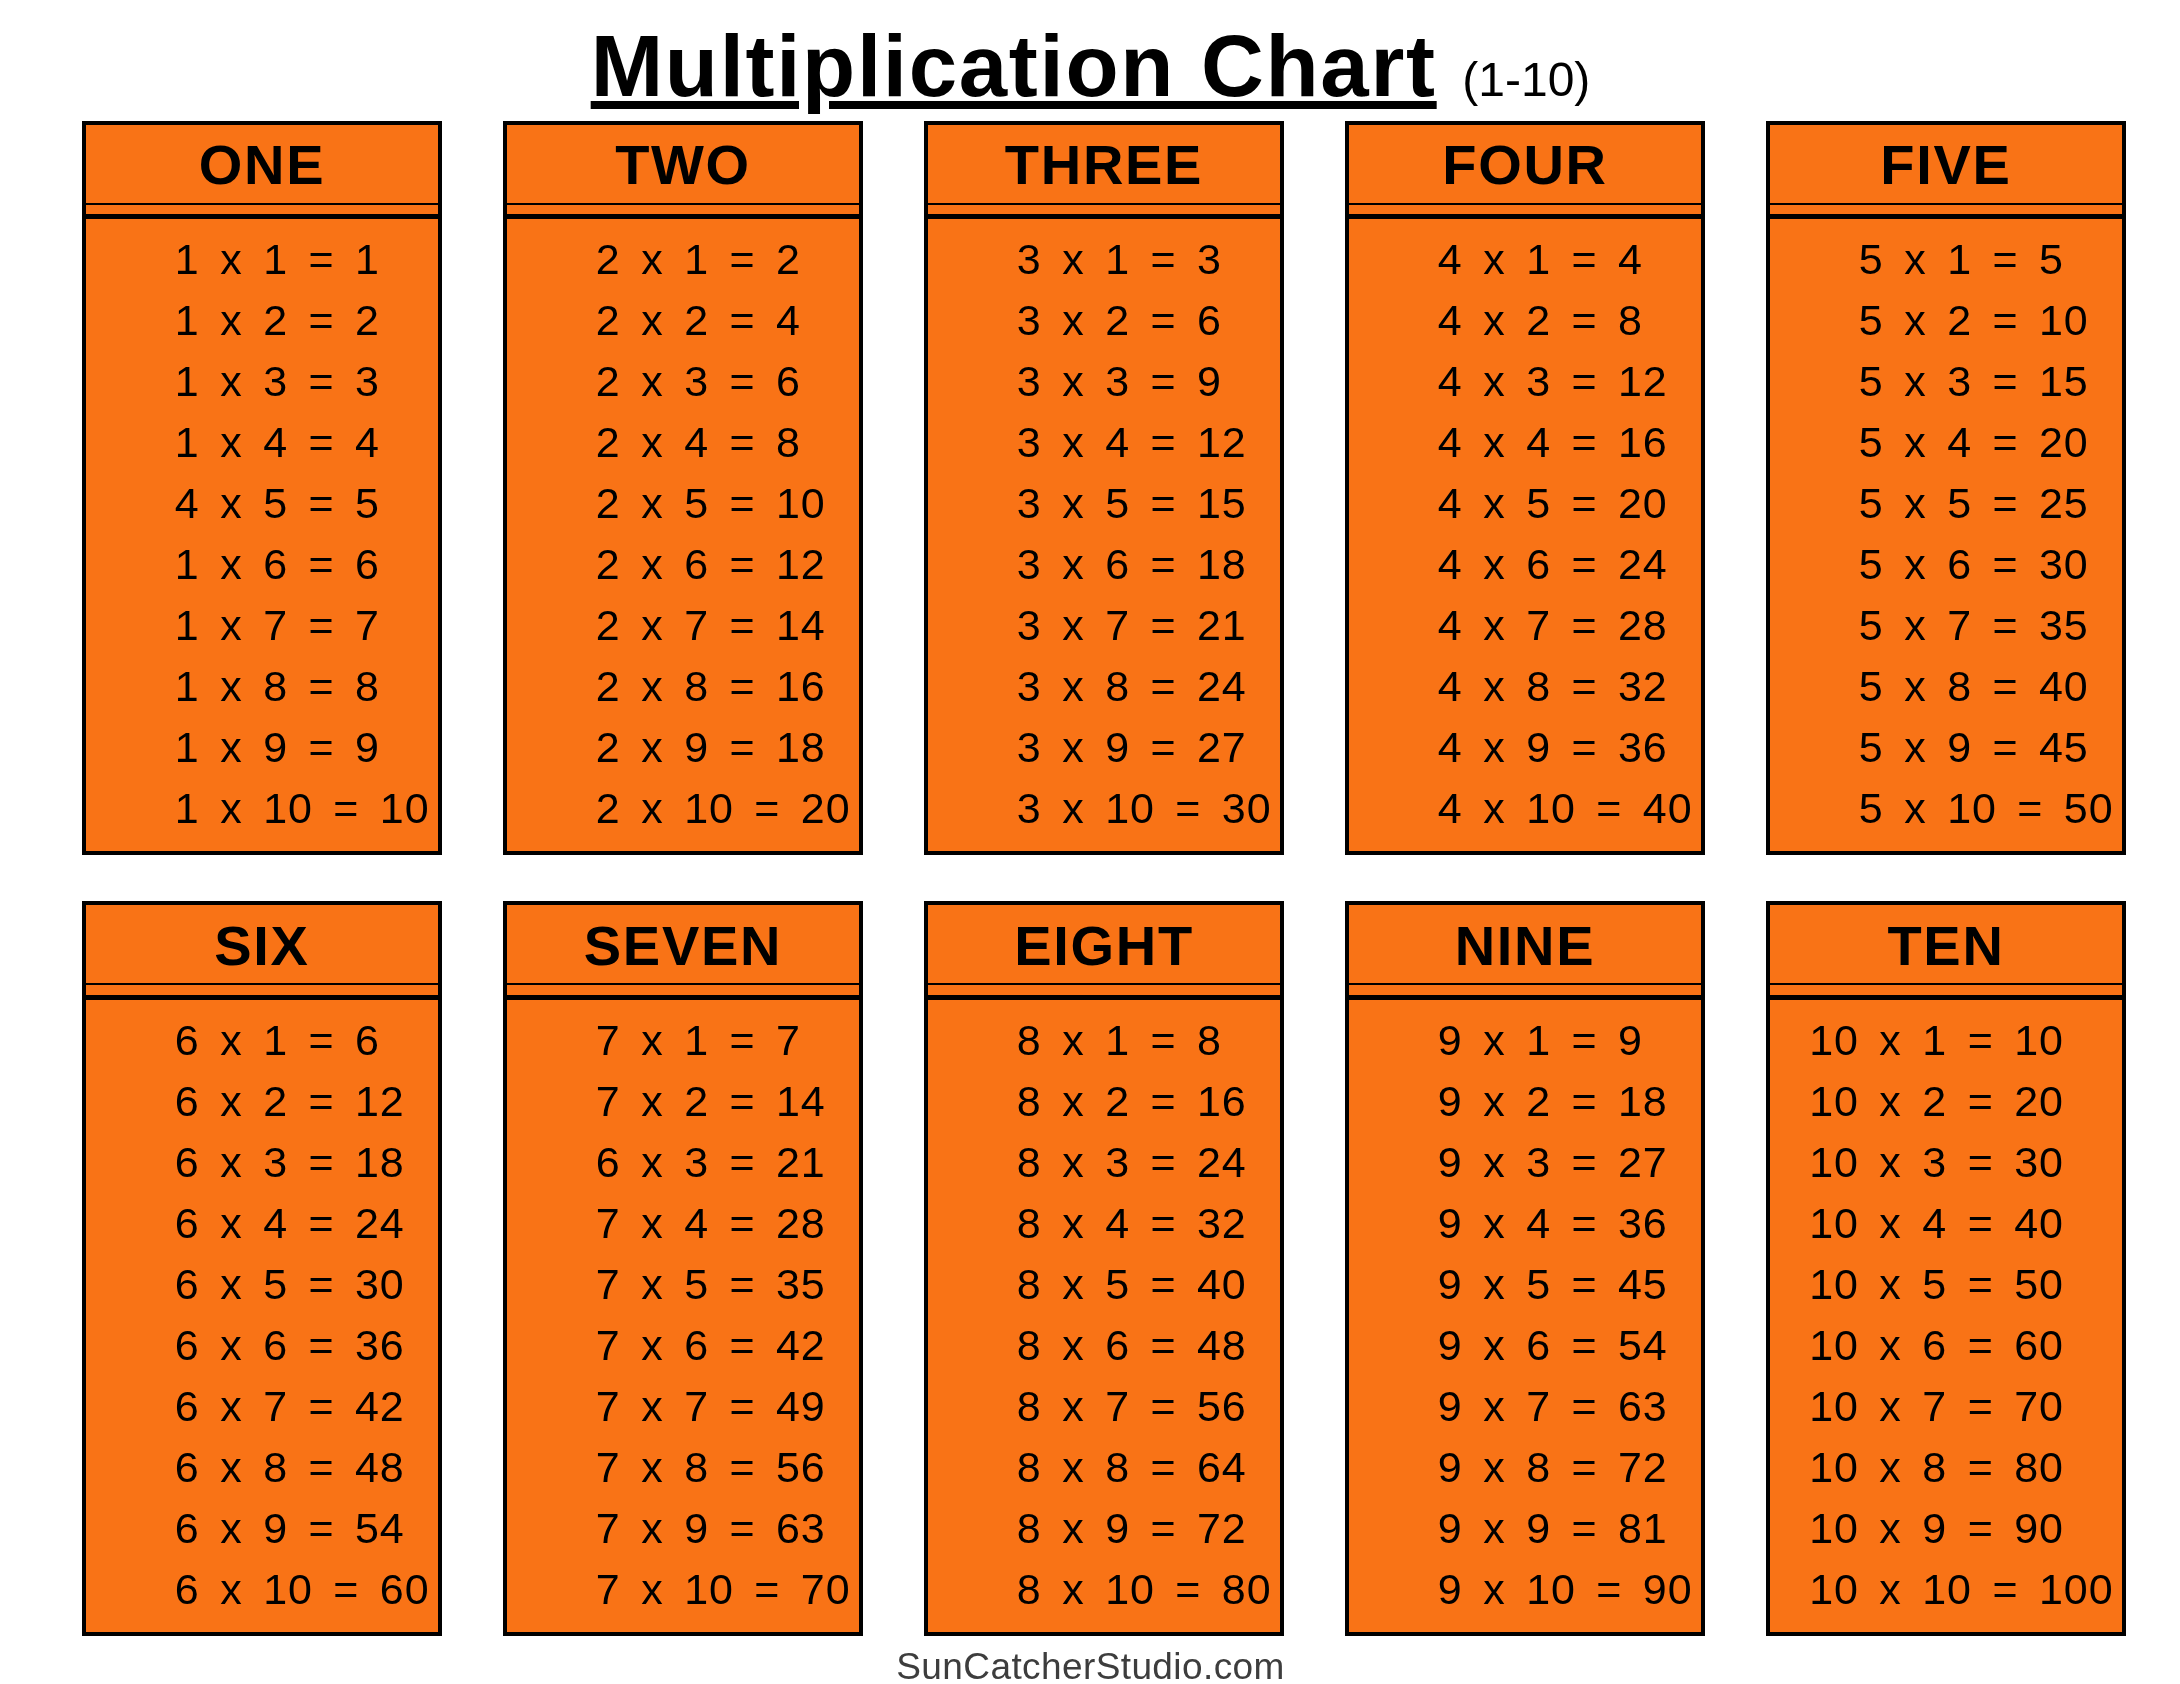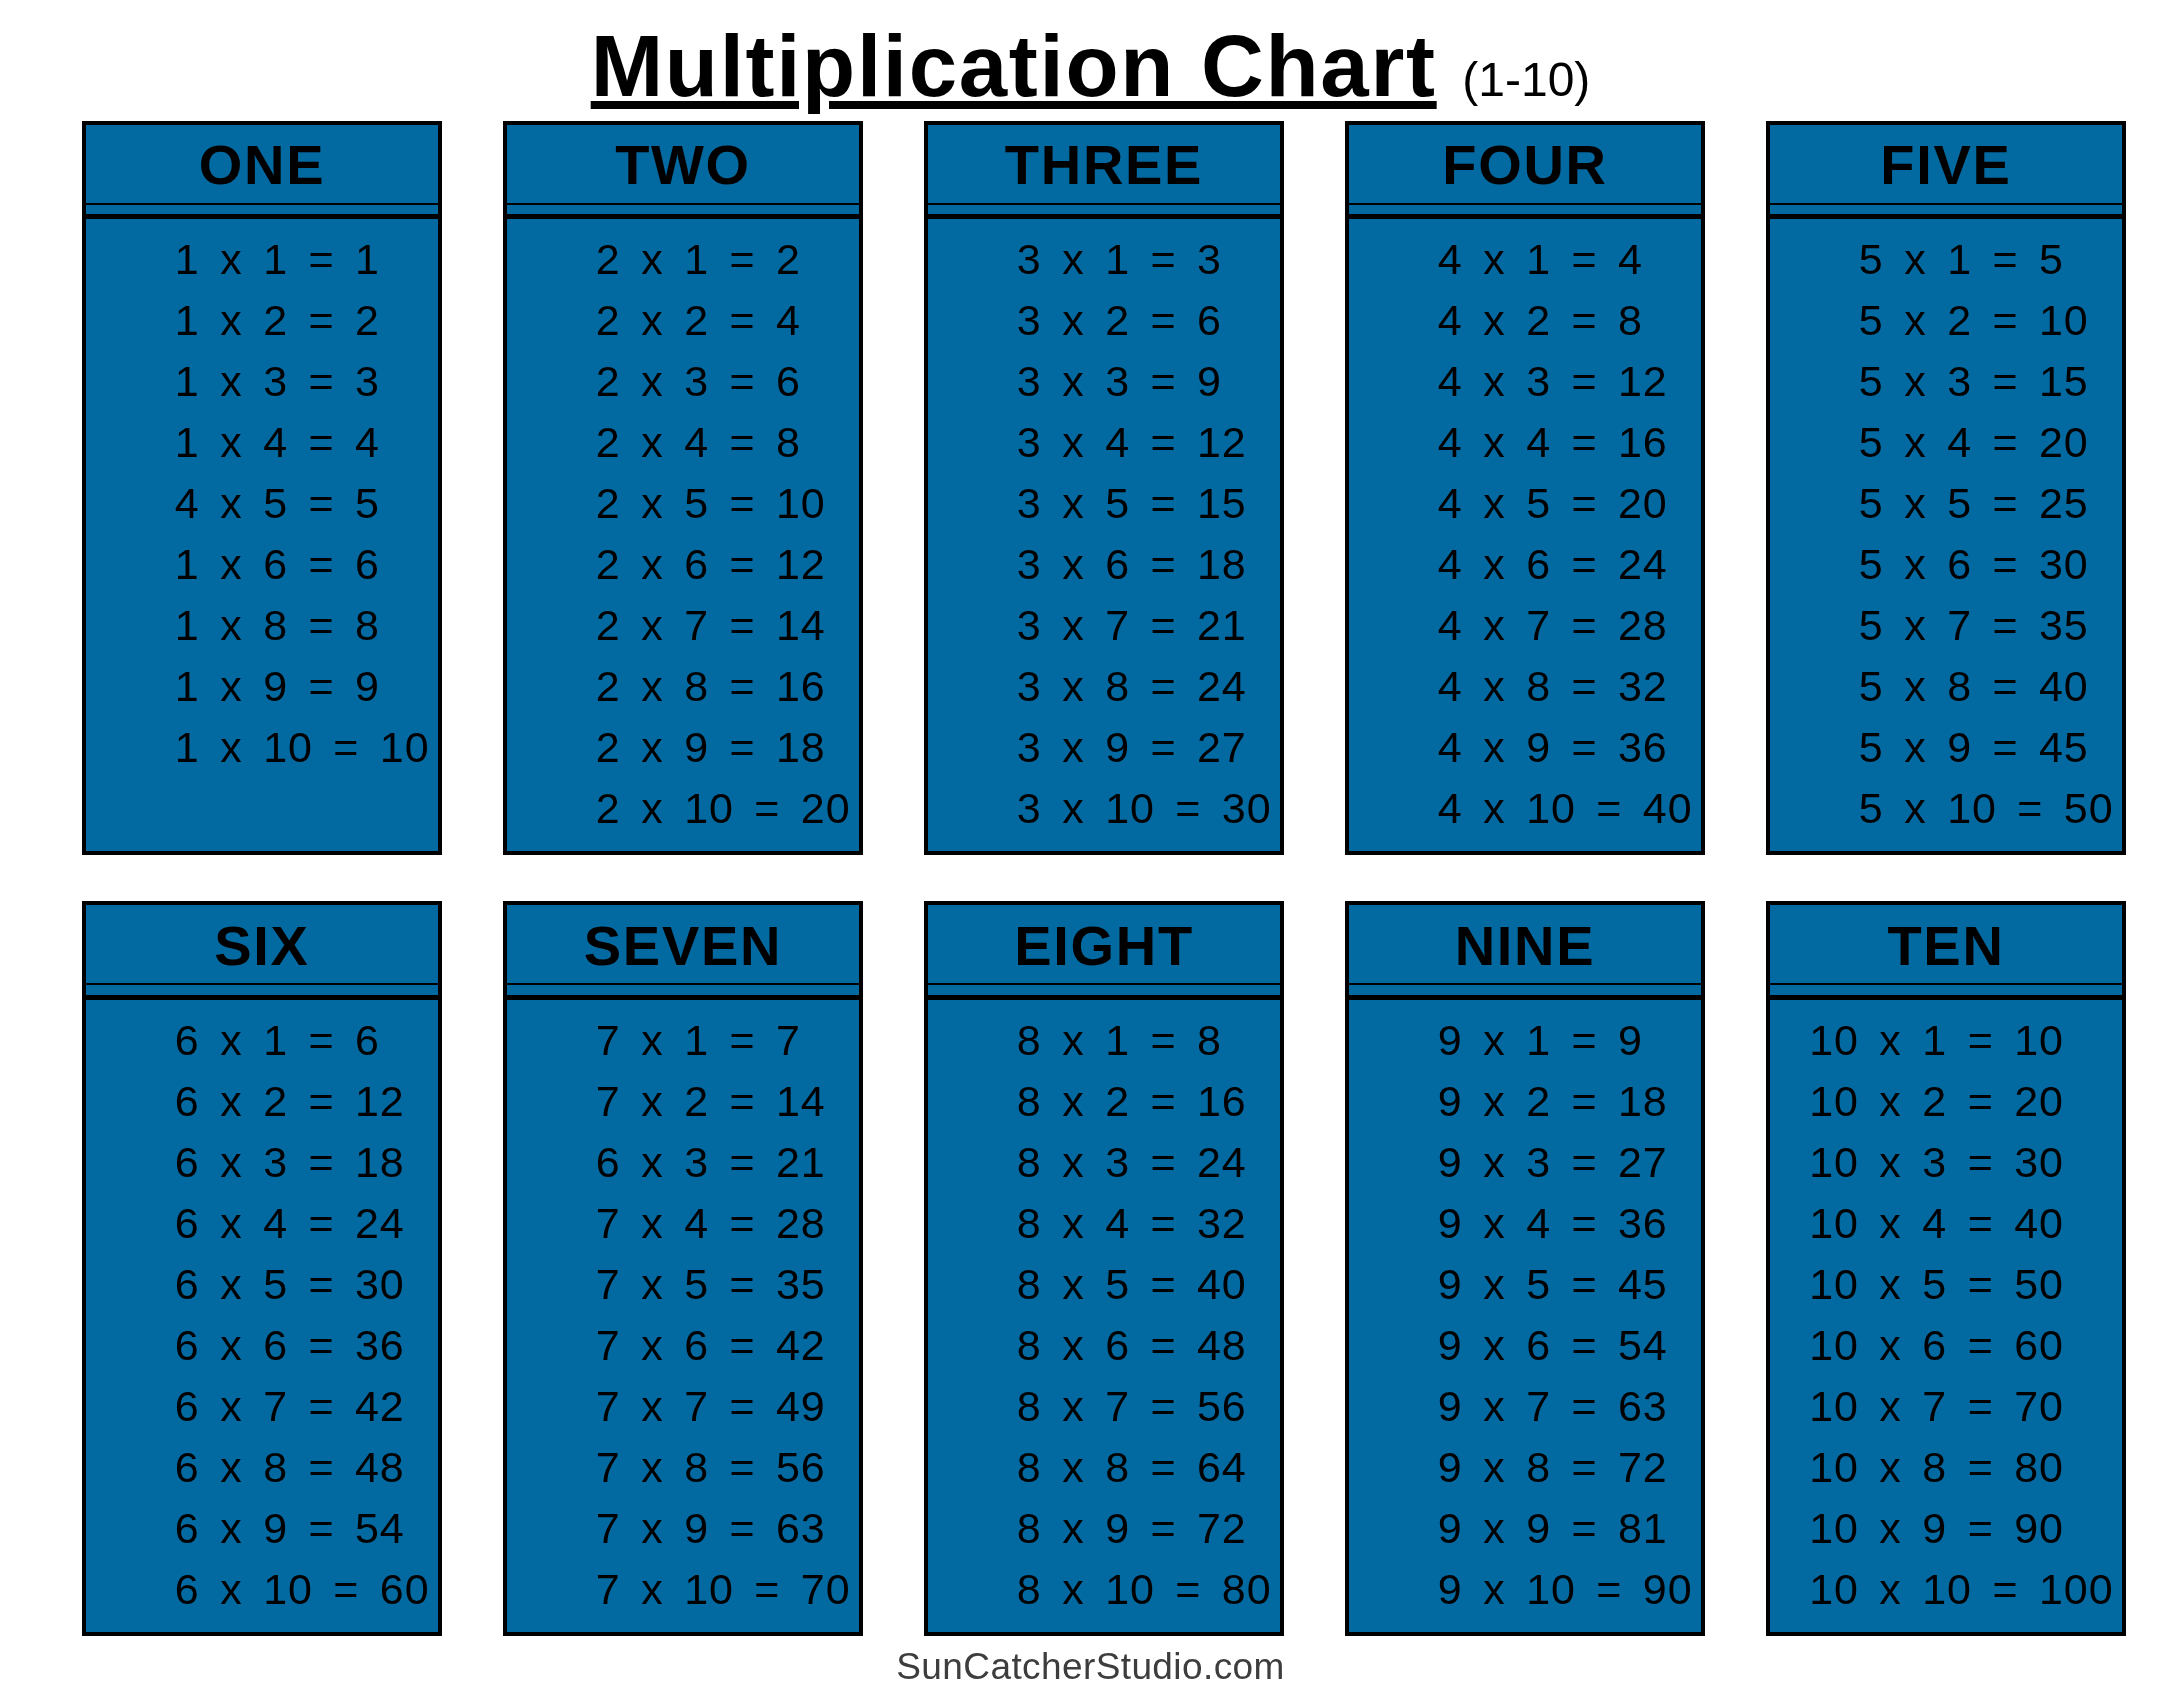--- a/index.html
+++ b/index.html
@@ -39,21 +39,21 @@
   .grid {
     display: grid;
     grid-template-columns: repeat(5, 1fr);
     column-gap: 34px;
     row-gap: 46px;
     padding: 0 55px;
     margin-top: 8.5px;
   }
   .card {
     border: 4.3px solid #000;
-    background: #0369a1;
+    background: #f97316;
     margin-left: 27px;
   }
   .card-header {
     font-size: 56px;
     font-weight: 700;
     text-align: center;
     line-height: 1;
     padding: 12.8px 0 9.4px;
     border-bottom: 2.6px solid #000;
     letter-spacing: 1.7px;
@@ -98,20 +98,21 @@
   <div class="card">
         <div class="card-header">ONE</div>
         <div class="card-body">
           <div class="facts">
             <div class="fact-row">1 x 1 = 1</div>
             <div class="fact-row">1 x 2 = 2</div>
             <div class="fact-row">1 x 3 = 3</div>
             <div class="fact-row">1 x 4 = 4</div>
             <div class="fact-row">4 x 5 = 5</div>
             <div class="fact-row">1 x 6 = 6</div>
+            <div class="fact-row">1 x 7 = 7</div>
             <div class="fact-row">1 x 8 = 8</div>
             <div class="fact-row">1 x 9 = 9</div>
             <div class="fact-row">1 x 10 = 10</div>
           </div>
         </div>
       </div>
       <div class="card">
         <div class="card-header">TWO</div>
         <div class="card-body">
           <div class="facts">

